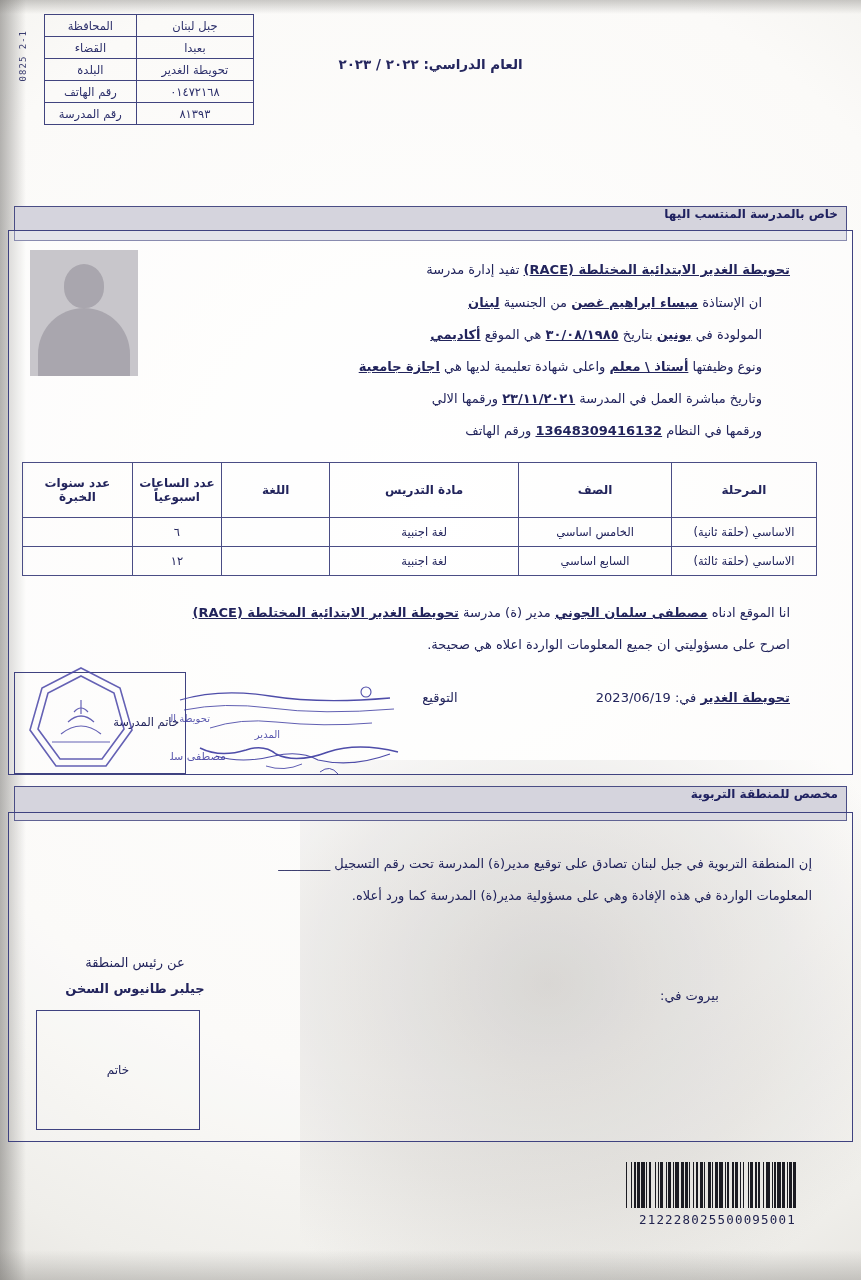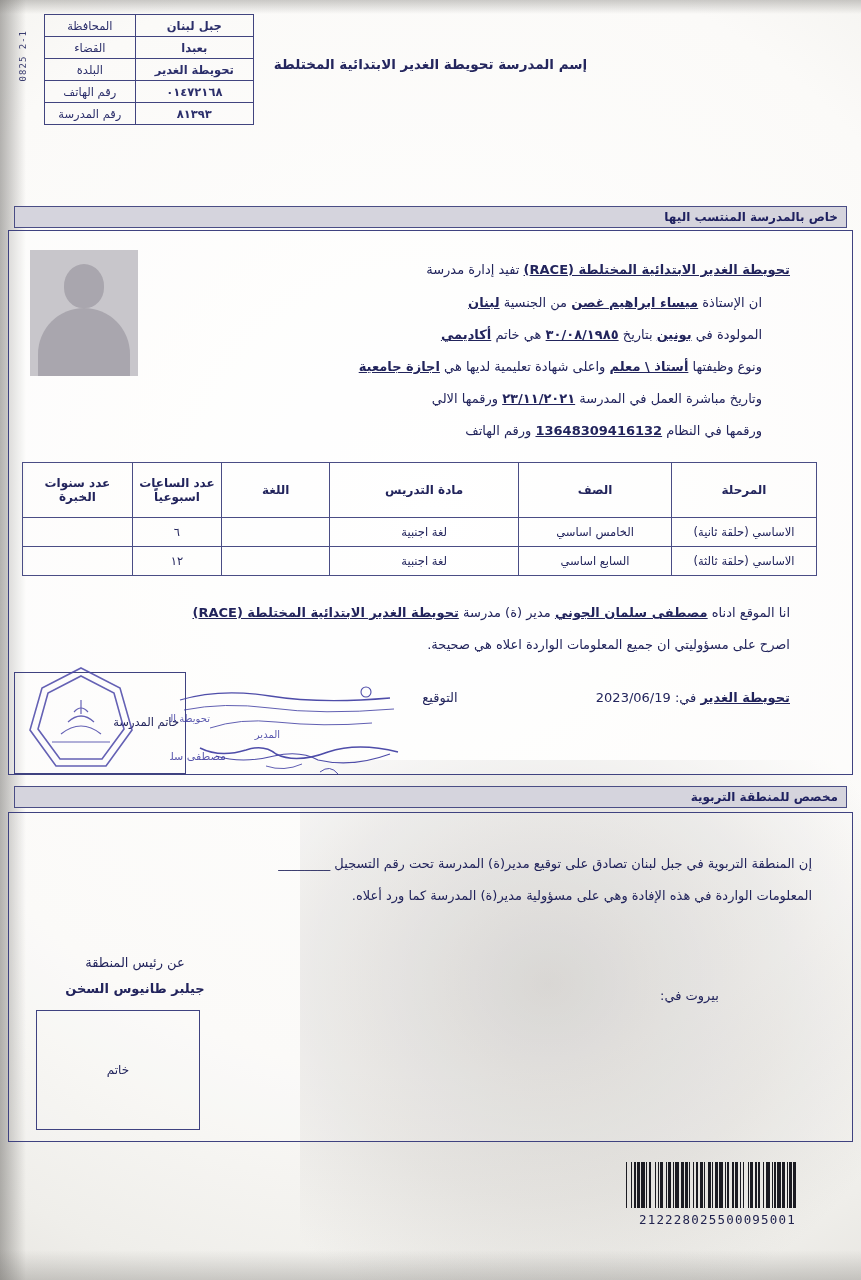--- a/index.html
+++ b/index.html
@@ -60,21 +60,21 @@
   }
   #top-table td {
     border: 1px solid #41447f;
     height: 21px;
     padding: 0 5px;
     text-align: center;
     white-space: nowrap;
     font-size: 11.5px;
   }
   #top-table td.label { width: 86px; }
-  #top-table td.value { width: 118px; font-weight: bold; }
+  #top-table td.value { width: 118px; }
 
   #side-code {
     left: 18px; top: 30px;
     font-size: 9px;
     color: #3a3d70;
     writing-mode: vertical-rl;
     transform: rotate(180deg);
     letter-spacing: 1px;
     font-family: "DejaVu Sans Mono", monospace;
   }
@@ -85,28 +85,27 @@
     text-align: center;
     color: #24265e;
     direction: rtl;
   }
   #header-block .h-line { margin: 0 0 9px 0; font-size: 14.5px; font-weight: bold; }
   #header-block .h-line.small { font-size: 13.5px; }
   #header-block .race { font-size: 14.5px; font-weight: bold; margin-top: -4px;}
 
   
   .section-bar {
-    height: 22px;
+    height: 35px;
     background: #d5d4dd;
     border: 1px solid #4a4d85;
     color: #1f2160;
     font-size: 12px;
     font-weight: bold;
     display: flex;
-    align-items: center;
     justify-content: flex-start;
     padding-right: 8px;
     box-sizing: border-box;
     direction: rtl;
   }
   #bar-school { left: 14px; top: 206px; width: 833px; }
   #bar-region { left: 14px; top: 786px; width: 833px; }
 
   
   #body-box {
@@ -267,22 +266,22 @@
   </tr>
   <tr>
     <td class="value">٨١٣٩٣</td>
     <td class="label">رقم المدرسة</td>
   </tr>
 </tbody>
   </table>
 
 <div class="abs" id="header-block">
   <div class="h-line small">
-    <span>إسم المدرسة</span>
-    <span>تحويطة الغدير  الابتدائية المختلطة</span>
+    <span>العام الدراسي:</span>
+    <span>٢٠٢٢ / ٢٠٢٣</span>
   </div>
 </div>
 
 <div class="abs section-bar" id="bar-school">
   <span>خاص بالمدرسة المنتسب اليها</span>
 </div>
 
 <div class="abs" id="body-box"></div>
 
 <div class="abs" id="photo">
@@ -298,21 +297,21 @@
   <span>ان الإستاذة</span>
   <span class="u">ميساء ابراهيم غصن</span>
   <span>من الجنسية</span>
   <span class="u">لبنان</span>
 </div>
 <div class="abs pline" id="p3">
   <span>المولودة في</span>
   <span class="u">بونين</span>
   <span>بتاريخ</span>
   <span class="u">٣٠/٠٨/١٩٨٥</span>
-  <span>هي خاتم</span>
+  <span>هي الموقع</span>
   <span class="u">أكاديمي</span>
 </div>
 <div class="abs pline" id="p4">
   <span>ونوع وظيفتها</span>
   <span class="u">أستاذ \ معلم</span>
   <span>واعلى شهادة تعليمية لديها هي</span>
   <span class="u">اجازة جامعية</span>
 </div>
 <div class="abs pline" id="p5">
   <span>وتاريخ مباشرة العمل في المدرسة</span>

